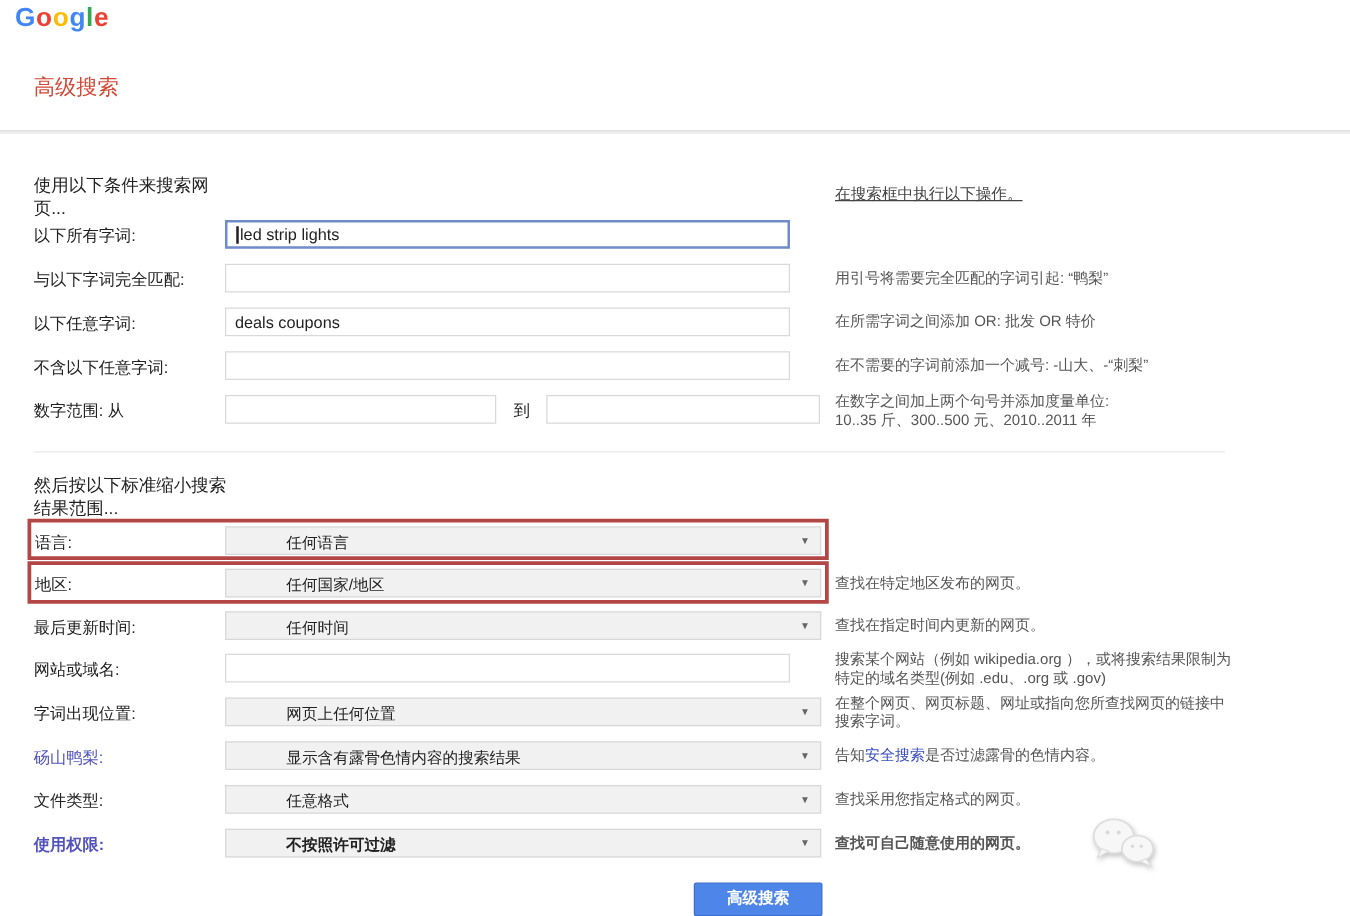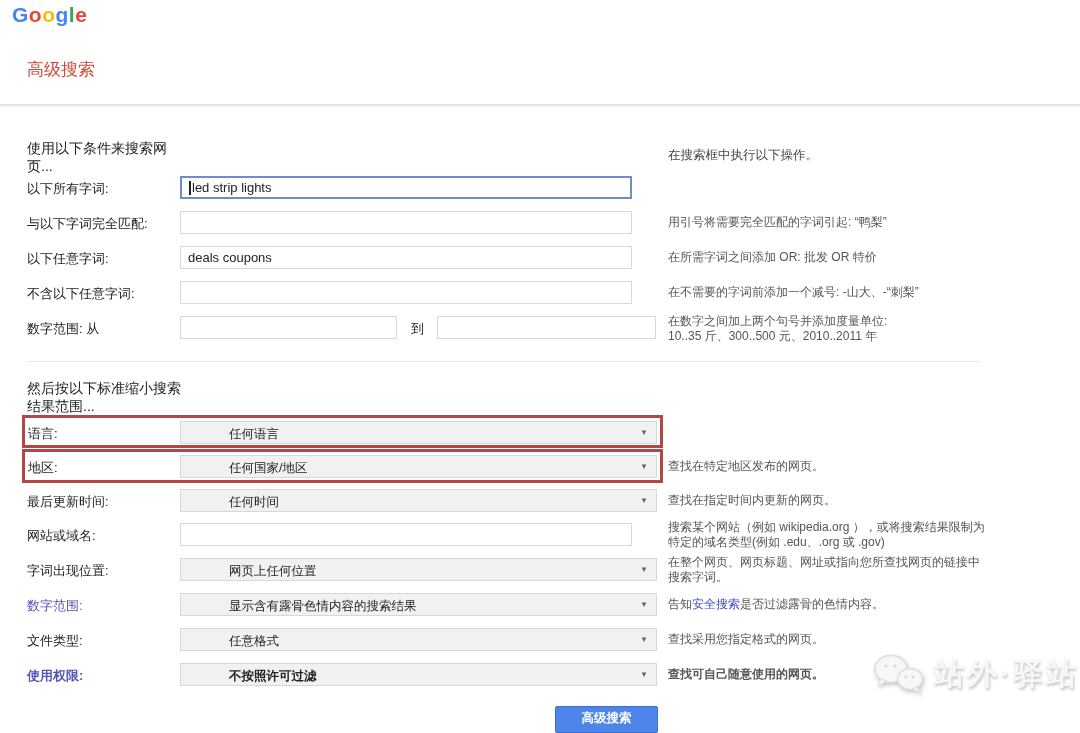--- a/index.html
+++ b/index.html
@@ -8,21 +8,21 @@
     font-family:"Liberation Sans","DejaVu Sans",sans-serif;color:#222;
   }
   .abs{position:absolute;}
   
   .logo{left:12px;top:3px;font-size:21px;font-weight:bold;letter-spacing:0.5px;cursor:pointer;}
   .page-title{left:27px;top:58px;font-size:17px;color:#d14836;}
   .hrule-top{left:0;top:104px;width:1080px;height:2px;background:#ececec;border-top:1px solid #e0e0e0;}
   
   .sec-head{font-size:14px;color:#222;line-height:1.3;}
   .sec1-left{left:27px;top:139px;width:150px;}
-  .sec1-right{left:668px;top:147px;font-size:12.5px;color:#444;}
+  .sec1-right{left:668px;top:147px;font-size:12.5px;color:#444;text-decoration:underline;}
   .sec2-head{left:27px;top:379px;width:162px;}
   .hrule-mid{left:27px;top:361px;width:953px;height:1px;background:#e8e8e8;}
   
   .frow{left:0;top:0;width:1080px;height:28px;}
   .flabel{position:absolute;left:27px;top:4px;font-size:13px;color:#222;white-space:nowrap;}
   .flabel.linklab{color:#5353bb;}
   .ffield{position:absolute;left:180px;top:0;width:452px;height:23px;}
   .fhelp{position:absolute;left:668px;top:4px;width:330px;font-size:12px;color:#555;line-height:15px;}
   .tbox{
     width:100%;height:23px;box-sizing:border-box;border:1px solid #d9d9d9;background:#fff;
@@ -172,21 +172,21 @@
   <div class="ffield">
     <div class="dropdown">
       <span class="dd-val">网页上任何位置</span>
       <span class="dd-arrow">▼</span>
     </div>
   </div>
   <span class="fhelp" style="top:-3px;width:322px;">在整个网页、网页标题、网址或指向您所查找网页的链接中搜索字词。</span>
 </div>
 
 <div class="abs frow" style="top:593px;">
-  <span class="flabel linklab">数字范围:</span>
+  <span class="flabel linklab">砀山鸭梨:</span>
   <div class="ffield">
     <div class="dropdown">
       <span class="dd-val">显示含有露骨色情内容的搜索结果</span>
       <span class="dd-arrow">▼</span>
     </div>
   </div>
   <span class="fhelp"><span>告知</span><span class="help-link">安全搜索</span><span>是否过滤露骨的色情内容。</span></span>
 </div>
 
 <div class="abs frow" style="top:628px;">
@@ -217,14 +217,13 @@
   <svg class="wm-icon" width="54" height="42" viewBox="0 0 54 42">
     <ellipse cx="19" cy="16" rx="16" ry="13.5" fill="#f7f7f7" stroke="#dedede" stroke-width="1.5"></ellipse>
     <path d="M9 26 L6 33 L15 28 Z" fill="#f7f7f7" stroke="#dedede" stroke-width="1"></path>
     <circle cx="14" cy="13" r="1.6" fill="#d9d9d9"></circle>
     <circle cx="23" cy="13" r="1.6" fill="#d9d9d9"></circle>
     <ellipse cx="38" cy="26" rx="12.5" ry="10.5" fill="#f7f7f7" stroke="#dedede" stroke-width="1.5"></ellipse>
     <path d="M45 34 L49 40 L40 36 Z" fill="#f7f7f7" stroke="#dedede" stroke-width="1"></path>
     <circle cx="34" cy="24" r="1.4" fill="#d9d9d9"></circle>
     <circle cx="41" cy="24" r="1.4" fill="#d9d9d9"></circle>
   </svg>
-  <span class="wm-text">站外·驿站</span>
 </div>
 
 </body></html>

